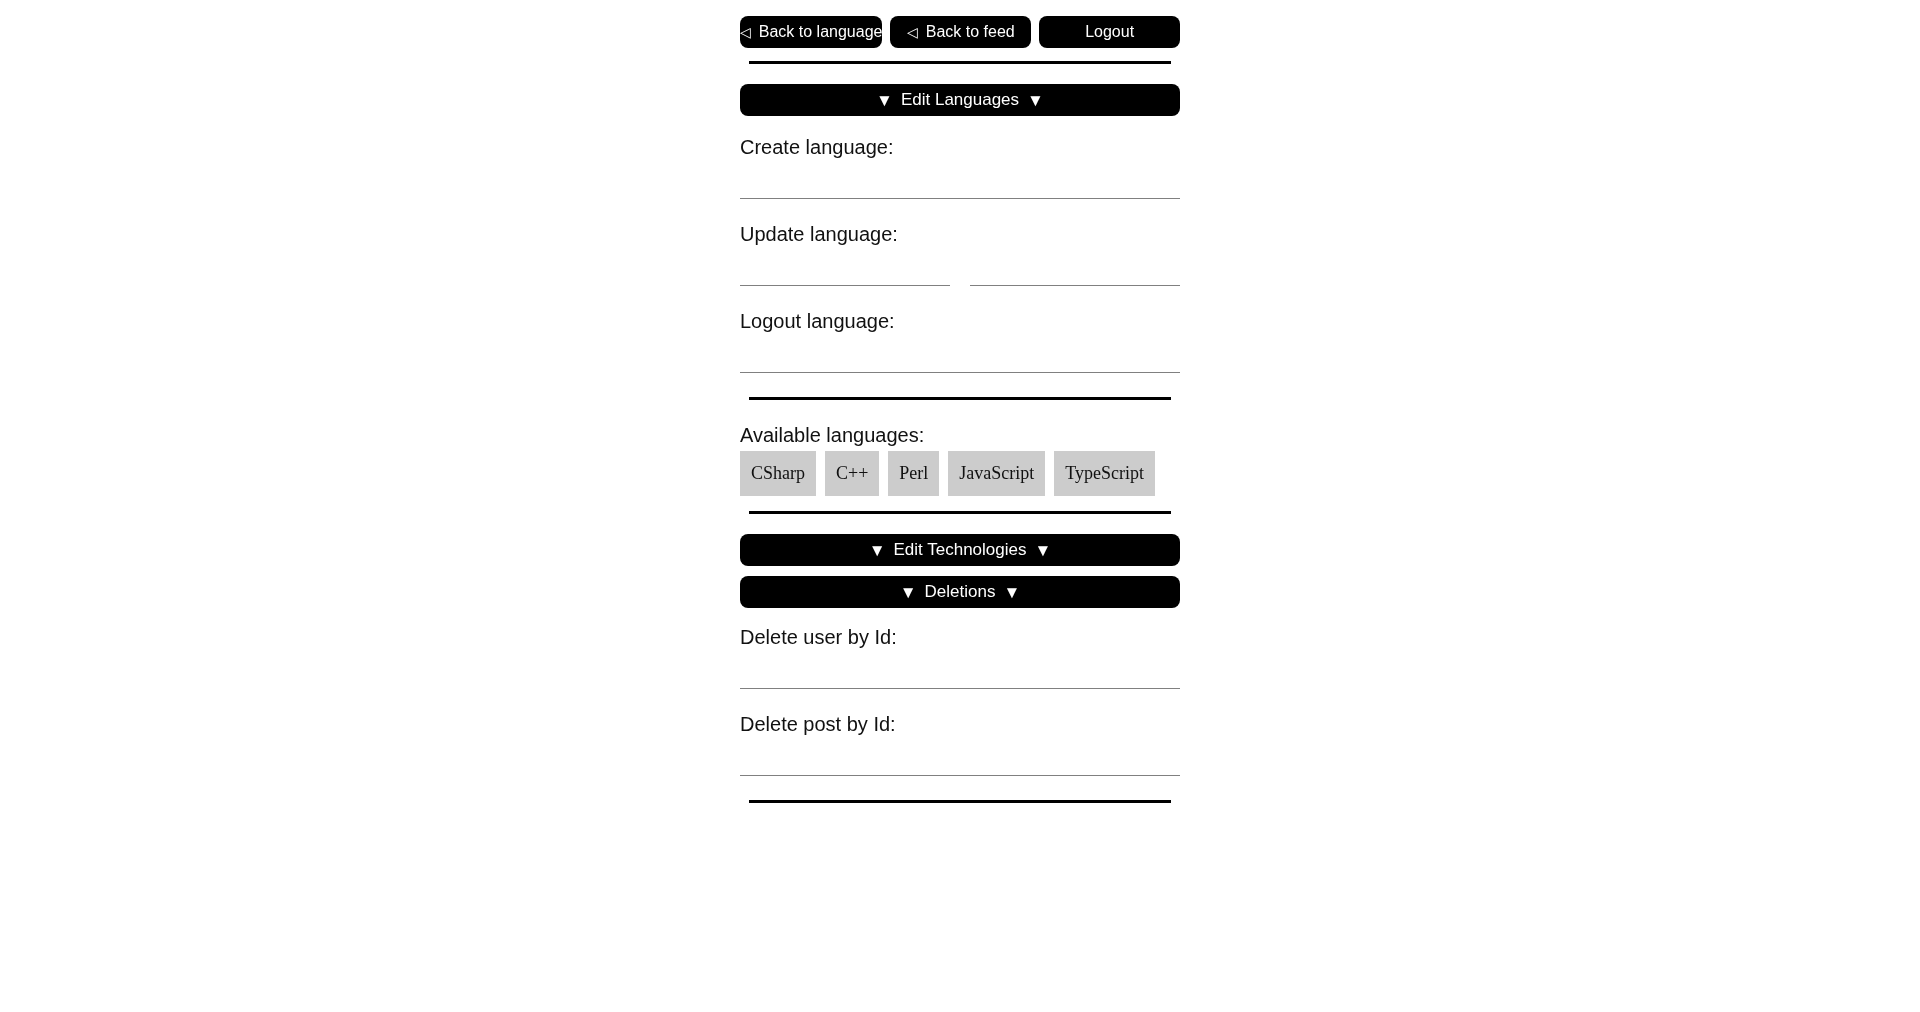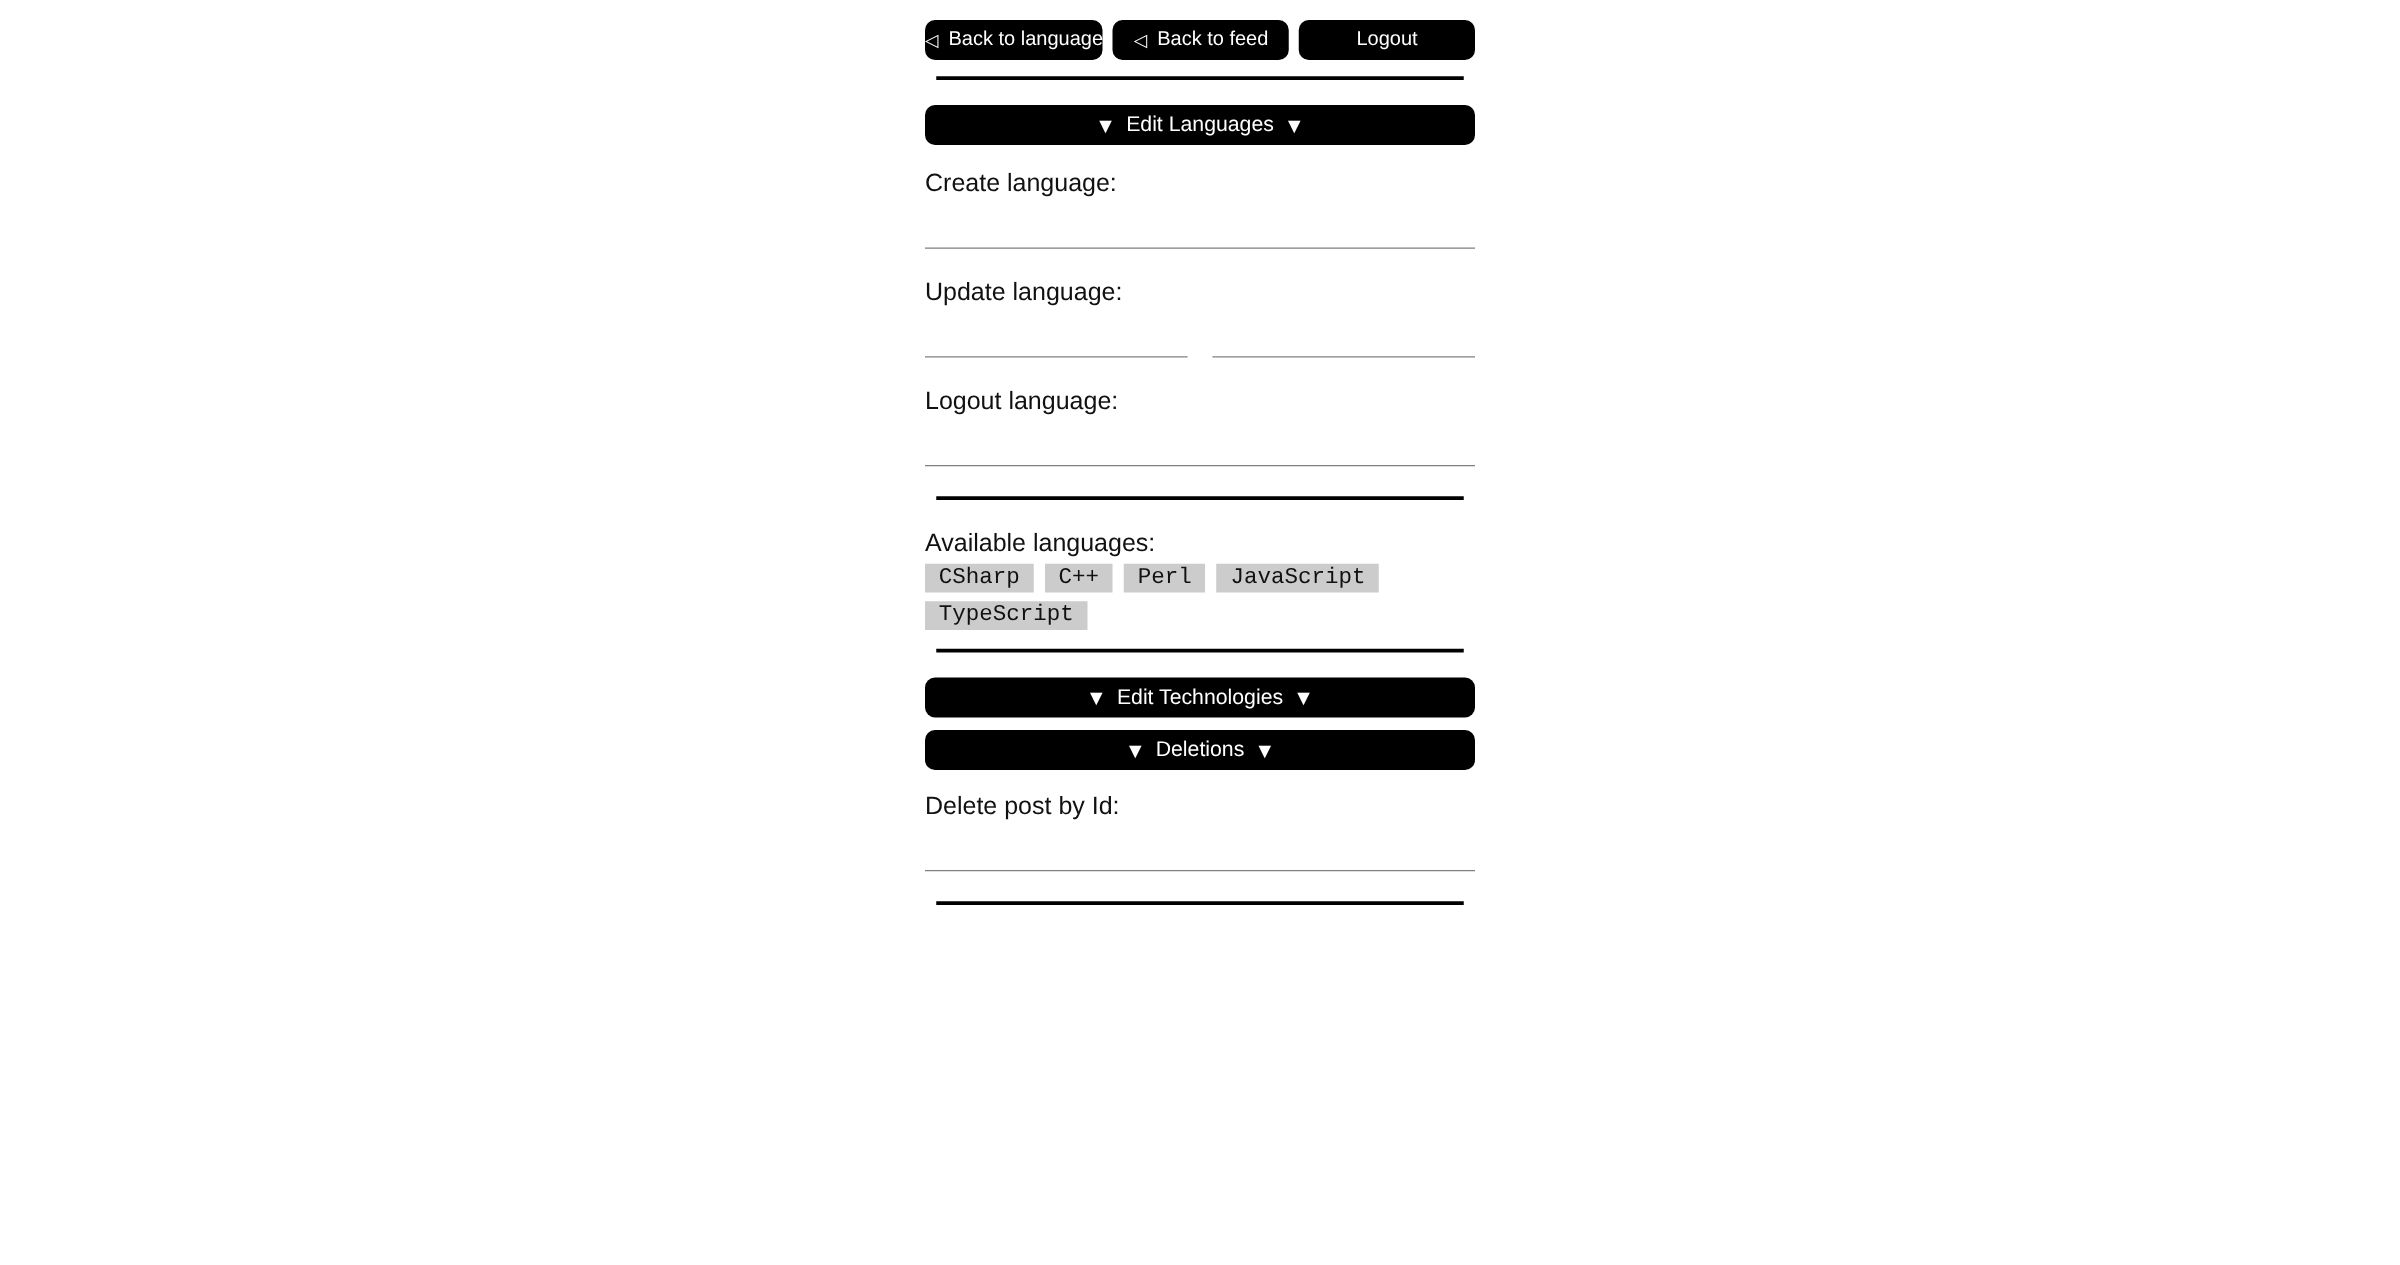--- a/index.html
+++ b/index.html
@@ -88,24 +88,24 @@
     flex-wrap: wrap;
     gap: 7px 9px;
     margin-top: 4px;
     padding-bottom: 2px;
   }
   .chip {
     background: #cccccc;
     color: #111111;
     border: none;
     border-radius: 0;
-    padding: 0 11px;
+    padding: 11px 11px;
     font-size: 18px;
     line-height: 23px;
-    font-family: Liberation Mono, monospace;
+    font-family: Liberation Serif, serif;
     cursor: pointer;
   }
 </style>
 </head>
 <body>
 
 <div class="column">
 
   <div class="btn-row">
     <button class="btn">
@@ -168,20 +168,24 @@
     <span>Edit Technologies</span>
     <span class="tri">▼</span>
   </button>
 
   <button class="btn wide mb18">
     <span class="tri">▼</span>
     <span>Deletions</span>
     <span class="tri">▼</span>
   </button>
 
+  <div class="form-group">
+    <label class="form-label">Delete user by Id:</label>
+    <input class="line-input" type="text" value="" style="">
+  </div>
 
   <div class="form-group">
     <label class="form-label">Delete post by Id:</label>
     <input class="line-input" type="text" value="" style="">
   </div>
 
 
 
   <hr class="divider">
 

